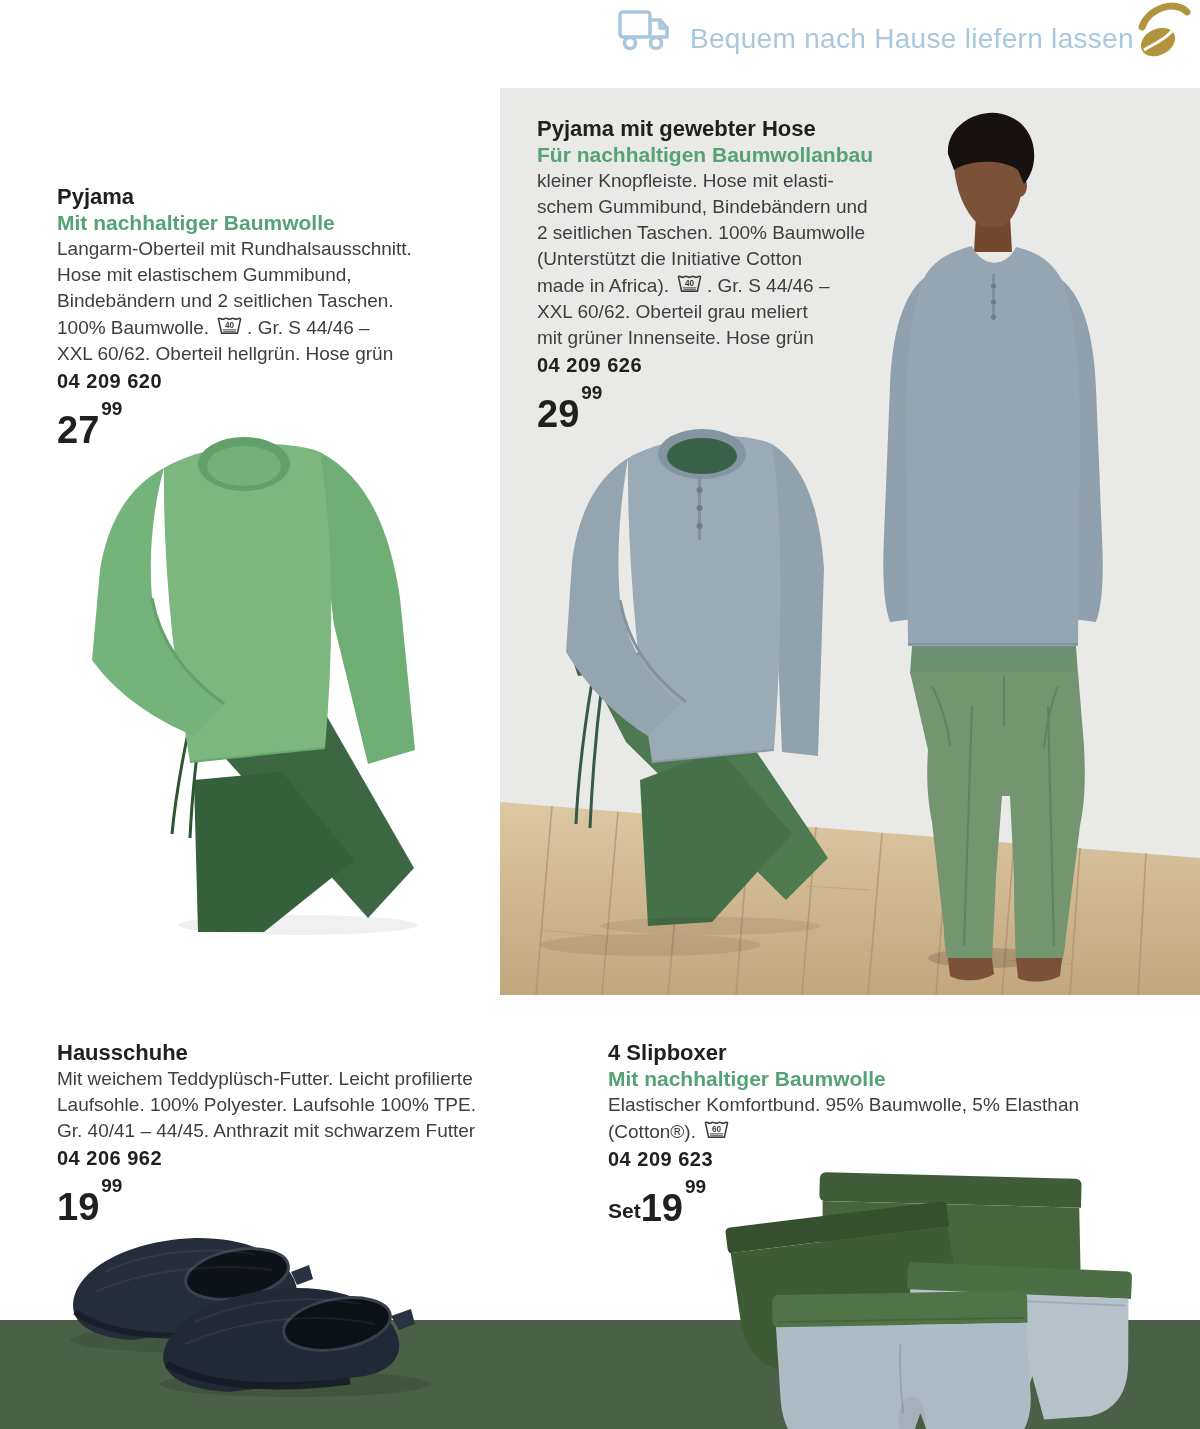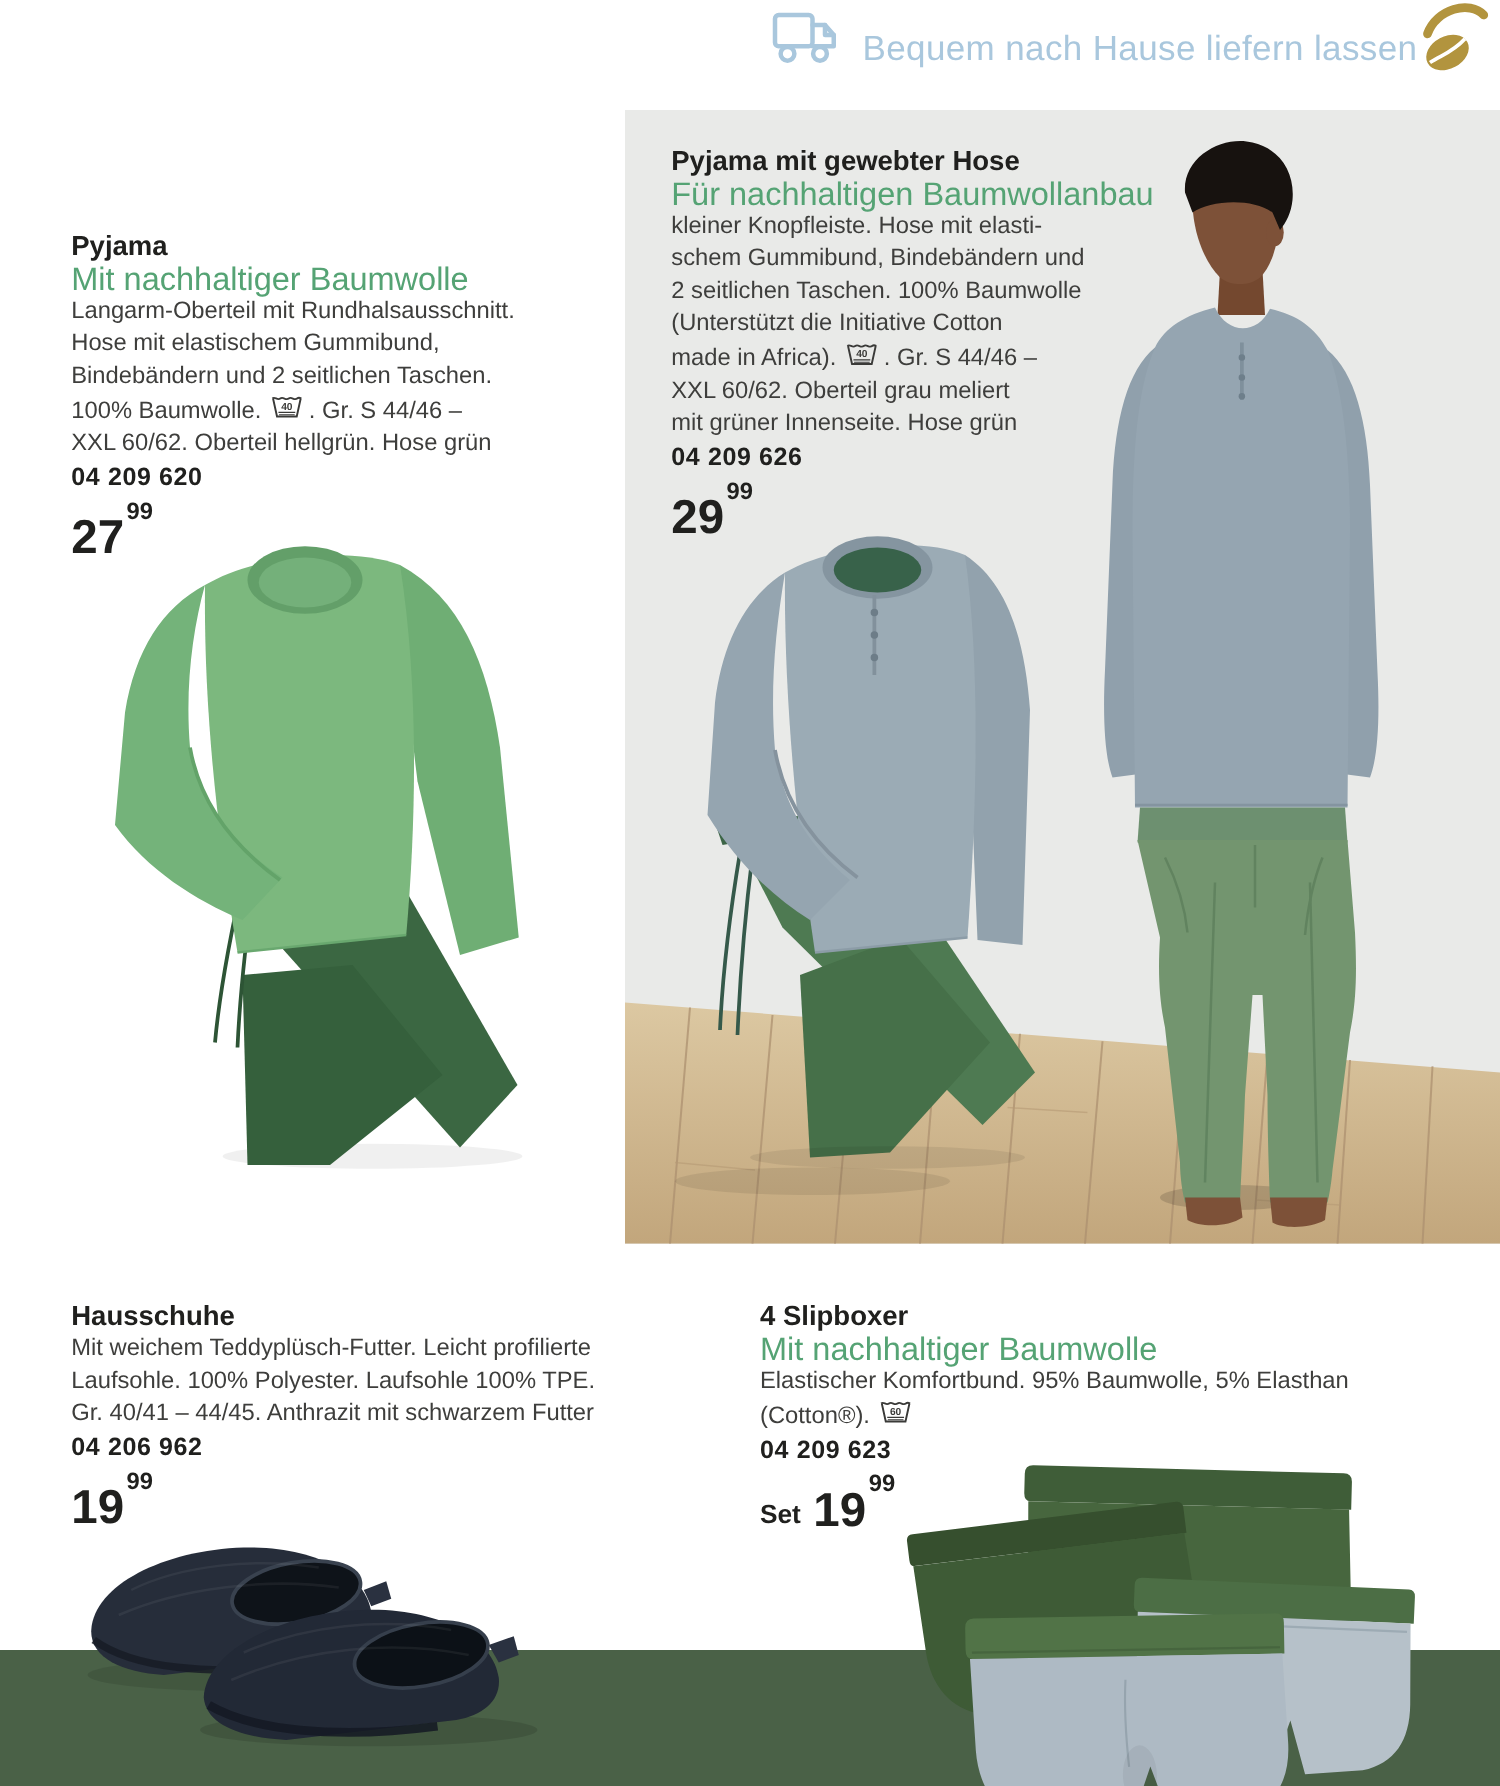--- a/index.html
+++ b/index.html
@@ -27,28 +27,28 @@
   .green-band{position:absolute;left:0;top:1320px;width:1200px;height:109px;background:#4a6147;z-index:1;}
 
   
   .tblock{position:absolute;z-index:4;}
   .t-left{left:57px;top:184px;width:440px;}
   .t-right{left:537px;top:116px;width:390px;}
   .t-haus{left:57px;top:1040px;width:520px;}
   .t-boxer{left:608px;top:1040px;width:575px;}
 
   .p-title{font-size:22px;line-height:26px;font-weight:bold;color:#20201e;margin:0;}
-  .p-sub{font-size:26px;line-height:26px;font-weight:normal;color:#55a374;margin:0;}
+  .p-sub{font-size:21px;line-height:26px;font-weight:bold;color:#55a374;margin:0;}
   .desc{font-size:19px;line-height:26px;color:#3e3e3c;margin:0;}
   .ln{display:block;white-space:nowrap;}
   .care-icon{width:25px;height:25px;vertical-align:-5px;margin:0 5px 0 8px;}
   .article{font-size:20px;line-height:28px;font-weight:bold;color:#20201e;letter-spacing:.5px;}
   .price{margin-top:9px;font-size:38px;line-height:38px;font-weight:bold;color:#20201e;}
   .price sup{font-size:19px;position:relative;top:-14px;margin-left:2px;text-align:center;}
-  .set-lbl{font-size:21px;font-weight:bold;margin-right:10px;position:relative;top:-3px;}
+  .set-lbl{font-size:21px;font-weight:bold;margin-right:0;position:relative;top:-3px;}
 </style>
 </head>
 <body>
 
 <div id="page">
 
   <div>
     <svg class="hdr-truck" viewBox="0 0 54 46">
       <g fill="none" stroke="#a9c7dd" stroke-width="3.6" stroke-linejoin="round" stroke-linecap="round">
         <rect x="3" y="5" width="30" height="25" rx="3"></rect>

